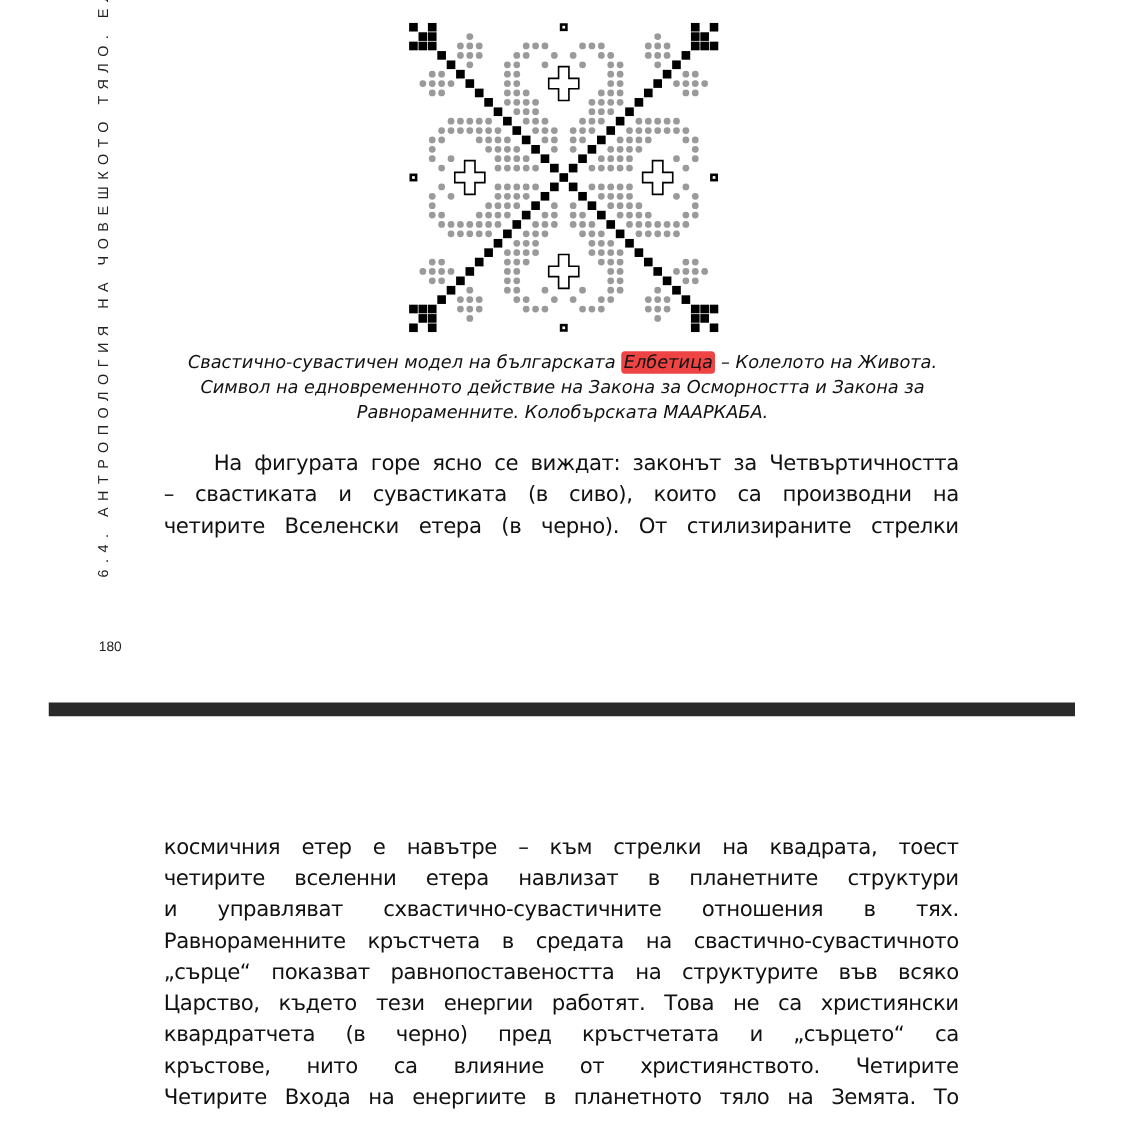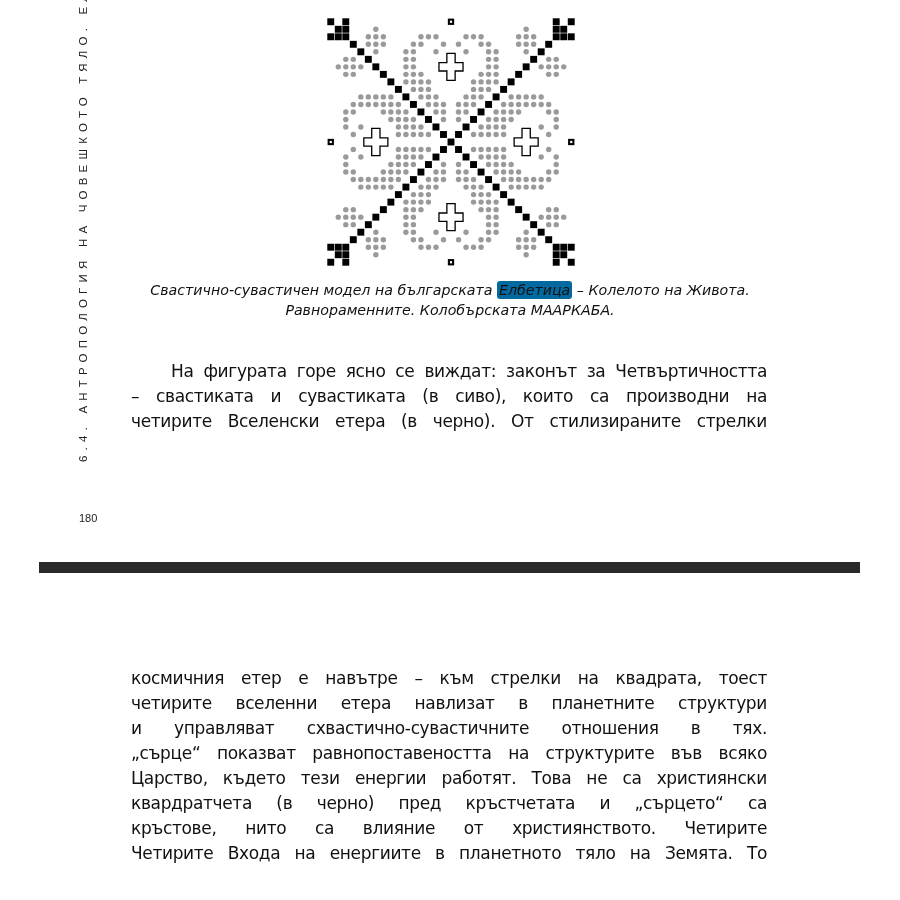--- a/index.html
+++ b/index.html
@@ -4,21 +4,21 @@
 <style>
   html, body { margin:0; padding:0; }
   body { width:900px; height:900px; background:#ffffff; position:relative; overflow:hidden;
          font-family:"DejaVu Sans", sans-serif; color:#1a1a1a; }
   .spine { position:absolute; left:77px; top:462px; transform-origin:0 0; transform:rotate(-90deg);
            white-space:nowrap; font-size:11.5px; letter-spacing:5.2px; color:#222; font-family:"Liberation Sans", sans-serif; }
   .pagenum { position:absolute; left:79px; top:512px; font-size:11px; color:#222; font-family:"Liberation Sans", sans-serif; }
   #figure { position:absolute; left:327px; top:18px; width:248px; height:248px; }
   .caption { position:absolute; left:130px; top:280px; width:640px; text-align:center;
              font-style:italic; font-size:14.2px; line-height:20px; color:#111; font-family:"DejaVu Sans", sans-serif; }
-  .hl { background:#0369a1; border-radius:3px; padding:1px 2px; }
+  .hl { background:#ef4444; border-radius:3px; padding:1px 2px; }
   .para { position:absolute; left:131px; width:636px; font-size:17px; line-height:25px; text-align:justify;
           text-align-last:justify; color:#111; font-family:"DejaVu Sans", sans-serif; letter-spacing:-0.35px; }
   .para .line { display:block; text-align:justify; text-align-last:justify; white-space:nowrap; overflow:hidden; }
   .para .line.indent { padding-left:40px; }
   .p1 { top:359px; }
   .p2 { top:666px; }
   .divider { position:absolute; left:39px; top:562px; width:821px; height:11px; background:#2a2a2a; }
 </style>
 </head>
 <body>
@@ -449,33 +449,35 @@
     <rect x="243.14242424242425" y="122.9" width="2.2" height="2.2" fill="#ffffff"></rect>
     <rect x="120.54242424242425" y="120.54242424242425" width="6.915151515151516" height="6.915151515151516" fill="#000000"></rect>
     <polygon points="119.86666666666666,35.32121212121212 128.13333333333333,35.32121212121212 128.13333333333333,44.71515151515152 136.02424242424243,44.71515151515152 136.02424242424243,52.981818181818184 128.13333333333333,52.981818181818184 128.13333333333333,62.37575757575758 119.86666666666666,62.37575757575758 119.86666666666666,52.981818181818184 111.97575757575757,52.981818181818184 111.97575757575757,44.71515151515152 119.86666666666666,44.71515151515152" fill="#ffffff" stroke="#000000" stroke-width="1.3"></polygon>
     <polygon points="44.71515151515152,110.47272727272727 52.981818181818184,110.47272727272727 52.981818181818184,119.86666666666666 60.872727272727275,119.86666666666666 60.872727272727275,128.13333333333333 52.981818181818184,128.13333333333333 52.981818181818184,137.52727272727273 44.71515151515152,137.52727272727273 44.71515151515152,128.13333333333333 36.82424242424243,128.13333333333333 36.82424242424243,119.86666666666666 44.71515151515152,119.86666666666666" fill="#ffffff" stroke="#000000" stroke-width="1.3"></polygon>
     <polygon points="195.01818181818183,110.47272727272727 203.28484848484848,110.47272727272727 203.28484848484848,119.86666666666666 211.1757575757576,119.86666666666666 211.1757575757576,128.13333333333333 203.28484848484848,128.13333333333333 203.28484848484848,137.52727272727273 195.01818181818183,137.52727272727273 195.01818181818183,128.13333333333333 187.12727272727273,128.13333333333333 187.12727272727273,119.86666666666666 195.01818181818183,119.86666666666666" fill="#ffffff" stroke="#000000" stroke-width="1.3"></polygon>
     <polygon points="119.86666666666666,185.62424242424242 128.13333333333333,185.62424242424242 128.13333333333333,195.01818181818183 136.02424242424243,195.01818181818183 136.02424242424243,203.28484848484848 128.13333333333333,203.28484848484848 128.13333333333333,212.6787878787879 119.86666666666666,212.6787878787879 119.86666666666666,203.28484848484848 111.97575757575757,203.28484848484848 111.97575757575757,195.01818181818183 119.86666666666666,195.01818181818183" fill="#ffffff" stroke="#000000" stroke-width="1.3"></polygon>
   </svg>
 
 <div class="caption">
   <div><span>Свастично-сувастичен модел на българската </span><span class="hl">Елбетица</span><span> – Колелото на Живота.</span></div>
+  <div>Символ на едновременното действие на Закона за Осморността и Закона  за</div>
   <div>Равнораменните. Колобърската МААРКАБА.</div>
 </div>
 
 <div class="para p1">
   <span class="line indent">На фигурата горе ясно се виждат: законът за Четвъртичността</span>
   <span class="line">– свастиката и сувастиката (в сиво), които са производни на</span>
   <span class="line">четирите Вселенски етера (в черно). От стилизираните стрелки</span>
 </div>
 
 <div class="divider"></div>
 
 <div class="para p2">
   <span class="line">космичния етер е навътре – към стрелки на квадрата, тоест</span>
   <span class="line">четирите вселенни етера навлизат в планетните структури</span>
   <span class="line">и управляват схвастично-сувастичните отношения в тях.</span>
+  <span class="line">Равнораменните кръстчета в средата на свастично-сувастичното</span>
   <span class="line">„сърце“ показват равнопоставеността на структурите във всяко</span>
   <span class="line">Царство, където тези енергии работят. Това не са християнски</span>
   <span class="line">квардратчета (в черно) пред кръстчетата и „сърцето“ са</span>
   <span class="line">кръстове, нито са влияние от християнството. Четирите</span>
   <span class="line">Четирите Входа на енергиите в планетното тяло на Земята. То</span>
 </div>
 
 </body></html>

